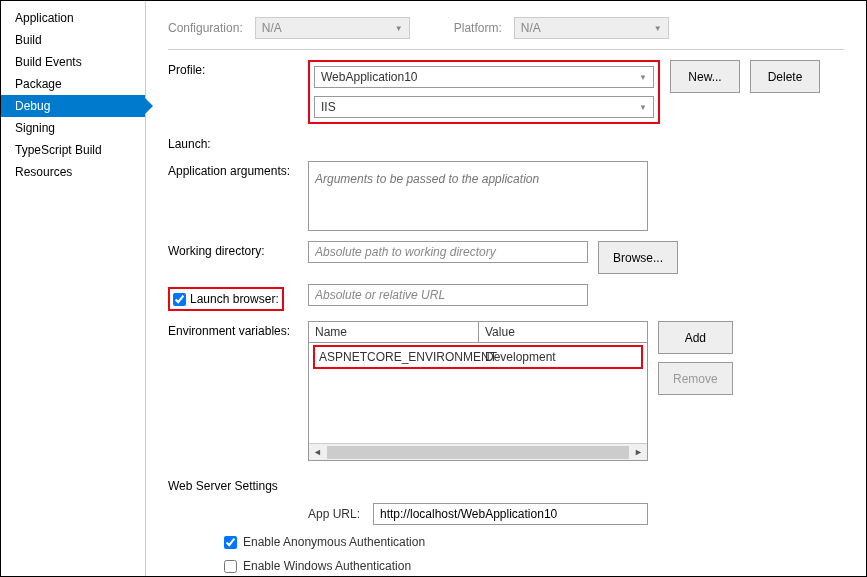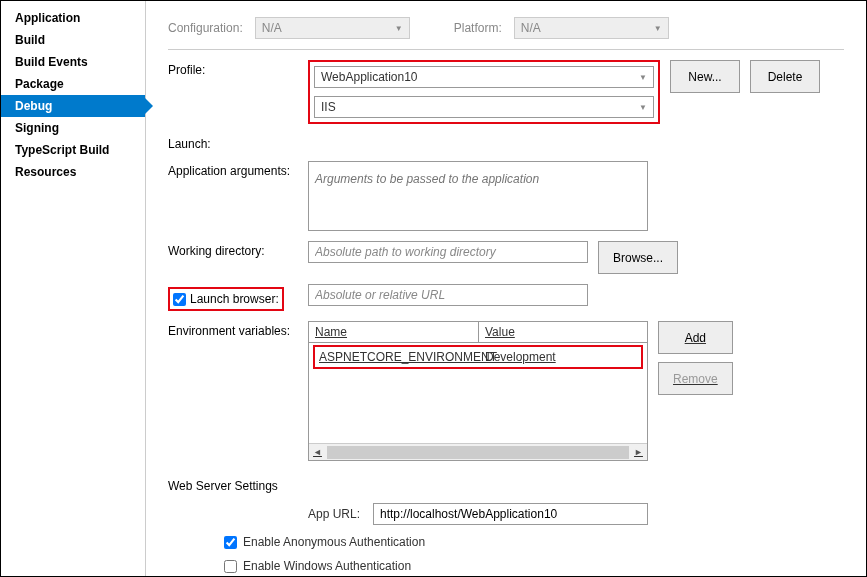--- a/index.html
+++ b/index.html
@@ -1,38 +1,38 @@
 <!DOCTYPE html>
 <html><head>
 <meta charset="utf-8">
 <style>
 * { box-sizing: border-box; margin: 0; padding: 0; font-family: "Segoe UI", Tahoma, sans-serif; font-size: 12px; }
 body { background: #fff; width: 867px; height: 577px; overflow: hidden; border: 1px solid #000; display: flex; }
 .sidebar { width: 145px; background: #fff; border-right: 1px solid #ccc; padding: 6px 0; }
-.sidebar-item { padding: 4px 14px; cursor: pointer; position: relative; color: #000; font-weight: bold; }
+.sidebar-item { padding: 4px 14px; cursor: pointer; position: relative; color: #000; }
 .sidebar-item.active { background: #007acc; color: #fff; }
 .sidebar-item.active::after { content: ""; position: absolute; right: -8px; top: 50%; transform: translateY(-50%); border-left: 8px solid #007acc; border-top: 8px solid transparent; border-bottom: 8px solid transparent; }
 .main { flex: 1; padding: 16px 22px; color: #333; display: flex; flex-direction: column; gap: 10px; }
 .config-row { display: flex; align-items: center; gap: 12px; color: #888; padding-bottom: 10px; border-bottom: 1px solid #ccc; }
 .config-label { color: #888; }
 .select-disabled { display: flex; align-items: center; justify-content: space-between; background: #eee; border: 1px solid #ccc; color: #888; padding: 2px 6px; width: 155px; height: 22px; }
 .caret { font-size: 8px; color: #888; }
 .form-row { display: flex; align-items: flex-start; gap: 10px; }
 .form-label { width: 130px; padding-top: 3px; color: #000; }
 .ctrls { flex: 1; display: flex; gap: 10px; align-items: flex-start; }
 .select-input { display: flex; align-items: center; justify-content: space-between; background: #fff; border: 1px solid #999; padding: 2px 6px; width: 340px; height: 22px; cursor: pointer; }
 .text-input { border: 1px solid #999; padding: 2px 6px; height: 22px; width: 280px; color: #000; font-family: inherit; }
 .text-input::placeholder { font-style: italic; color: #888; }
 .textarea { border: 1px solid #999; padding: 10px 6px; width: 340px; height: 70px; font-style: italic; color: #14532d; resize: none; font-family: inherit; }
 .btn { background: #eee; border: 1px solid #999; padding: 3px 14px; min-width: 70px; height: 33px; cursor: pointer; text-align: center; }
 .btn.disabled { color: #999; cursor: default; }
 .highlight-red { border: 2px solid #e30613; padding: 3px; }
 .profile-highlight { display: flex; flex-direction: column; gap: 8px; border: 2px solid #e30613; padding: 4px; width: 352px; }
 input[type="checkbox"] { width: 13px; height: 13px; cursor: pointer; }
-.env-area { display: flex; gap: 10px; text-decoration: underline; }
+.env-area { display: flex; gap: 10px; }
 .env-table-wrap { border: 1px solid #999; width: 340px; height: 140px; display: flex; flex-direction: column; }
 .env-head { display: flex; background: #fff; }
 .env-head > div { padding: 3px 6px; color: #333; border-bottom: 1px solid #999; }
 .env-col-name { width: 170px; border-right: 1px solid #999; }
 .env-col-value { flex: 1; }
 .env-body { flex: 1; overflow: hidden; }
 .env-row-highlight { border: 2px solid #e30613; margin: 2px 4px 0 4px; }
 .env-row { display: flex; }
 .env-row > div { padding: 3px 4px; }
 .env-hscroll { height: 17px; background: #f0f0f0; display: flex; align-items: center; border-top: 1px solid #ccc; }

